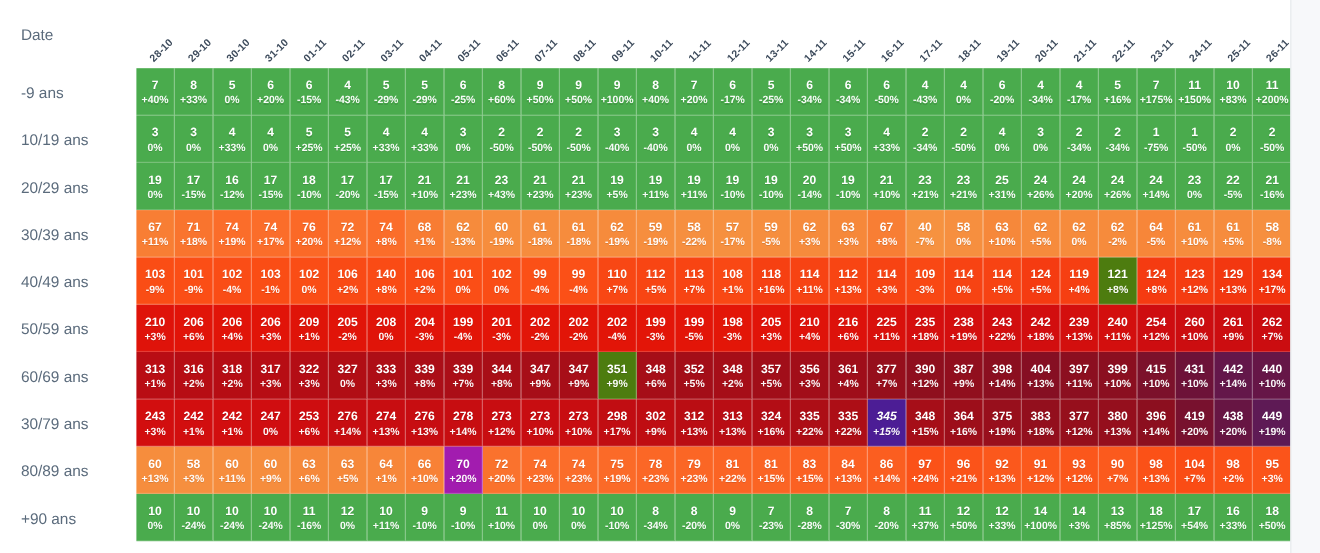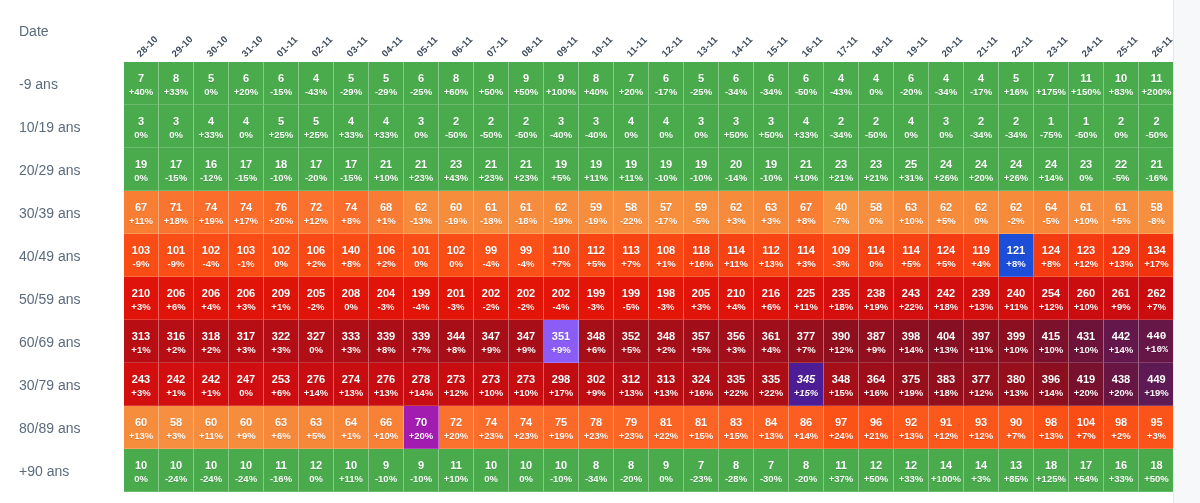--- a/index.html
+++ b/index.html
@@ -878,21 +878,21 @@
             <span class="p">+5%</span>
           </td>
           <td class="cell" style="background: rgb(245, 59, 17);">
             <span class="v">124</span>
             <span class="p">+5%</span>
           </td>
           <td class="cell" style="background: rgb(246, 63, 18);">
             <span class="v">119</span>
             <span class="p">+4%</span>
           </td>
-          <td class="cell" style="background: #1d4ed8;">
+          <td class="cell" style="background: #4d7c0f;">
             <span class="v">121</span>
             <span class="p">+8%</span>
           </td>
           <td class="cell" style="background: rgb(245, 59, 17);">
             <span class="v">124</span>
             <span class="p">+8%</span>
           </td>
           <td class="cell" style="background: rgb(245, 60, 17);">
             <span class="v">123</span>
             <span class="p">+12%</span>
@@ -1072,21 +1072,21 @@
             <span class="p">+8%</span>
           </td>
           <td class="cell" style="background: rgb(167, 14, 24);">
             <span class="v">347</span>
             <span class="p">+9%</span>
           </td>
           <td class="cell" style="background: rgb(167, 14, 24);">
             <span class="v">347</span>
             <span class="p">+9%</span>
           </td>
-          <td class="cell" style="background: #8b5cf6;">
+          <td class="cell" style="background: #4d7c0f;">
             <span class="v">351</span>
             <span class="p">+9%</span>
           </td>
           <td class="cell" style="background: rgb(166, 14, 24);">
             <span class="v">348</span>
             <span class="p">+6%</span>
           </td>
           <td class="cell" style="background: rgb(164, 14, 24);">
             <span class="v">352</span>
             <span class="p">+5%</span>
@@ -1140,21 +1140,21 @@
             <span class="p">+10%</span>
           </td>
           <td class="cell" style="background: rgb(109, 18, 56);">
             <span class="v">431</span>
             <span class="p">+10%</span>
           </td>
           <td class="cell" style="background: rgb(100, 23, 74);">
             <span class="v">442</span>
             <span class="p">+14%</span>
           </td>
-          <td class="cell" style="background: rgb(102, 22, 71); font-family: Liberation Mono, monospace;">
+          <td class="cell" style="background: rgb(102, 22, 71);">
             <span class="v">440</span>
             <span class="p">+10%</span>
           </td>
         </tr>
         <tr>
           <th class="rowlabel">30/79 ans</th>
           <td class="cell" style="background: rgb(210, 14, 15);">
             <span class="v">243</span>
             <span class="p">+3%</span>
           </td>

